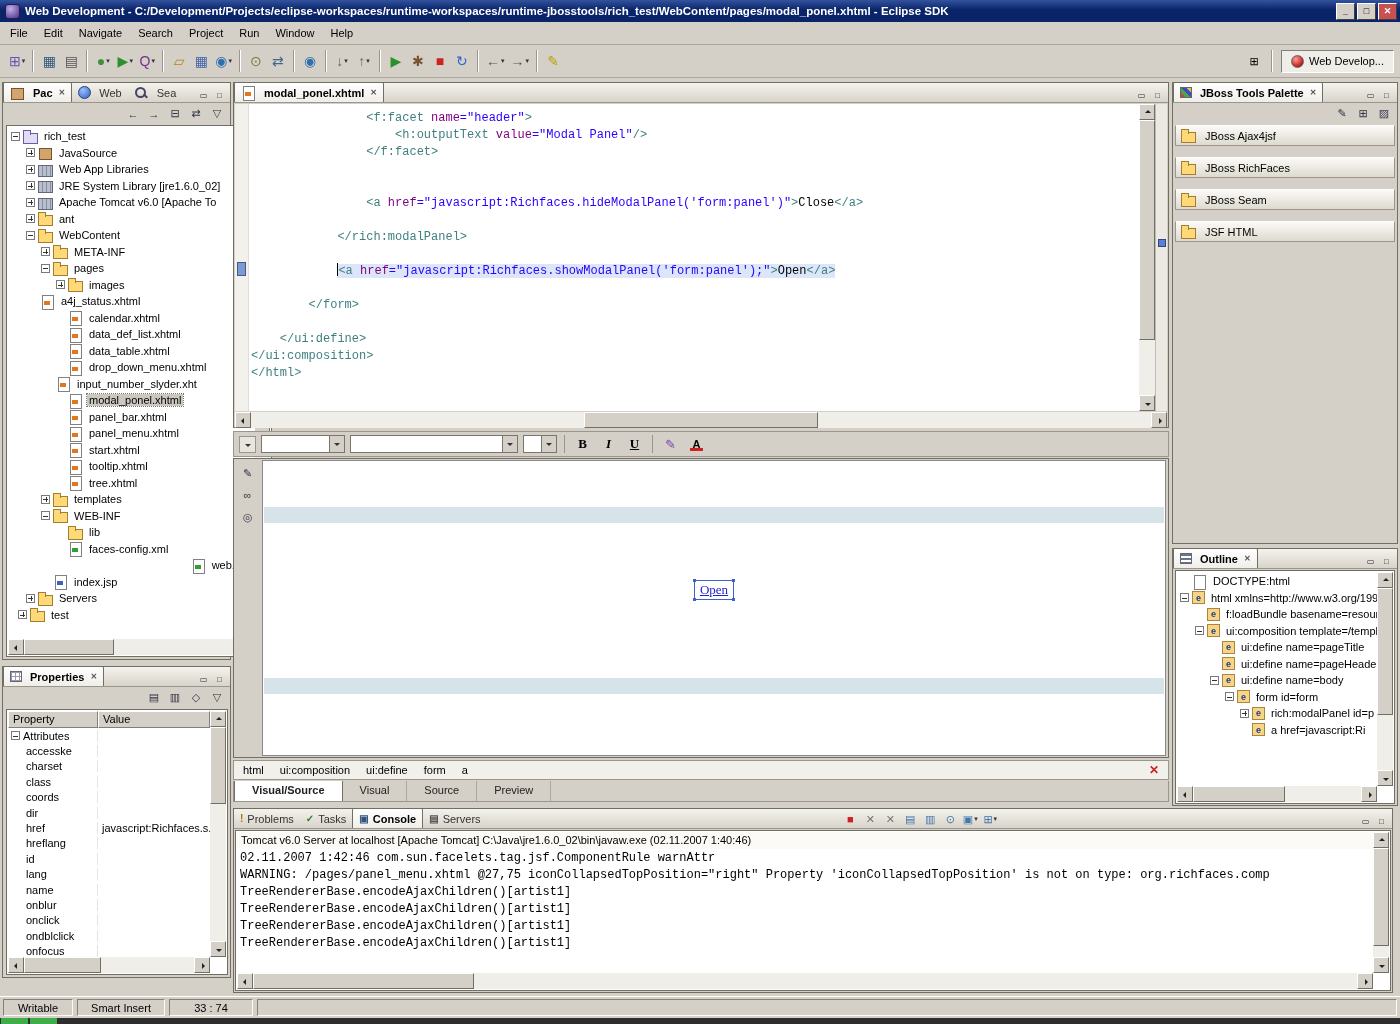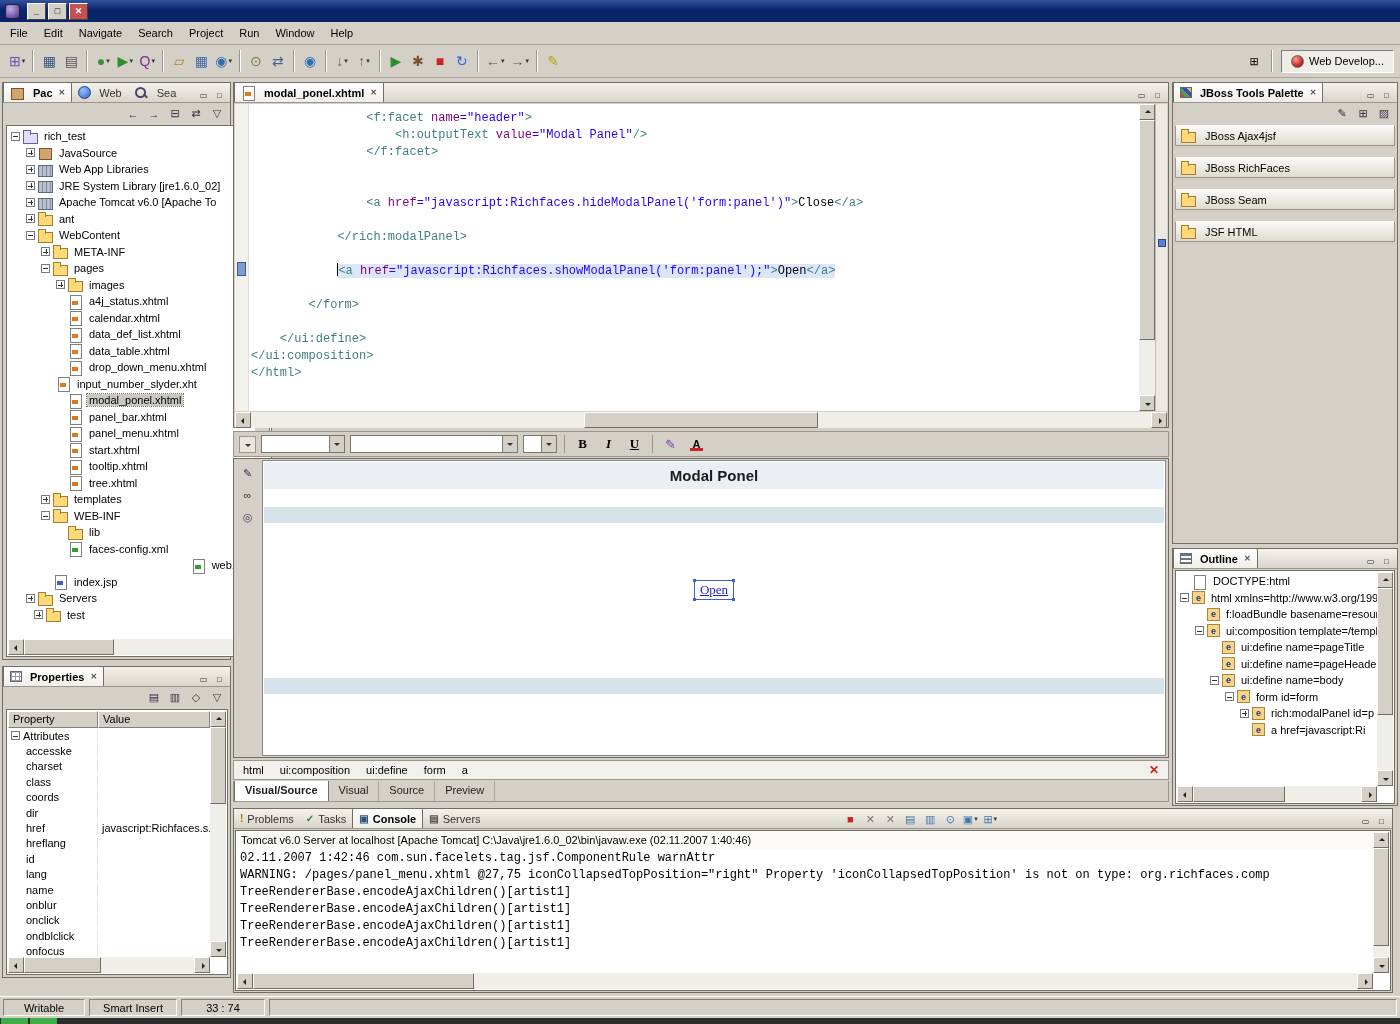--- a/index.html
+++ b/index.html
@@ -144,21 +144,21 @@
 .pv-openwrap{position:absolute;left:0;right:0;top:119px;display:flex;justify-content:center;}
 .sel-box{position:relative;border:1px solid #3a62c8;padding:1px 5px;}
 .h{position:absolute;width:3px;height:3px;background:#3a62c8;}
 .h1{left:-2px;top:-2px;}.h2{right:-2px;top:-2px;}.h3{left:-2px;bottom:-2px;}.h4{right:-2px;bottom:-2px;}
 .pv-link{font-family:"Liberation Serif",serif;font-size:13px;color:#2222cc;text-decoration:underline;}
 
 
 #breadcrumb{left:233px;top:682px;width:936px;height:20px;display:flex;align-items:center;gap:16px;padding:0 9px;background:#f2f0ea;border:1px solid #9a968e;}
 .bc-err{margin-left:auto;color:#cc2222;font-weight:bold;font-size:12px;}
 #btabs{left:233px;top:703px;width:936px;height:21px;display:flex;align-items:stretch;background:#d4d0c8;border:1px solid #9a968e;border-top:none;}
-.btab{padding:3px 10px;border-right:1px solid #aaa79e;color:#222;}
+.btab{padding:3px 17px;border-right:1px solid #aaa79e;color:#222;}
 .btab.active{background:#fff;border-right:1px solid #716f64;border-left:1px solid #716f64;font-weight:bold;}
 
 
 #console{left:233px;top:730px;width:1160px;height:185px;}
 .ctools{margin-left:auto;display:flex;align-items:center;gap:2px;padding-right:4px;}
 .cbody{position:absolute;left:1px;top:21px;right:1px;bottom:1px;background:#fff;border:1px solid #716f64;}
 .cproc{position:absolute;left:1px;top:1px;right:17px;height:17px;padding:2px 4px;background:#fbfaf6;white-space:nowrap;overflow:hidden;}
 .clines{position:absolute;left:1px;top:19px;right:17px;bottom:17px;font-family:"Liberation Mono",monospace;font-size:12px;line-height:17px;padding-left:3px;overflow:hidden;white-space:pre;}
 .cbody .sbv{right:1px;top:1px;bottom:17px;}
 .cbody .sbh{left:1px;right:17px;bottom:1px;}
@@ -170,34 +170,35 @@
 
 
 #palette{left:1172px;top:4px;width:226px;height:462px;}
 .pal-groups{position:absolute;left:2px;top:42px;right:2px;}
 .pal-bar{height:21px;display:flex;align-items:center;gap:5px;padding:0 5px;background:linear-gradient(#fbfaf7,#dedacf);border:1px solid #9a968e;border-top-color:#fff;margin-bottom:11px;}
 
 
 .statusbar{position:absolute;left:0;top:996px;width:1400px;height:22px;background:#d4d0c8;border-top:1px solid #fff;display:flex;align-items:stretch;padding:2px 3px;gap:4px;}
 .sseg{border:1px solid;border-color:#848278 #fbfaf6 #fbfaf6 #848278;display:flex;align-items:center;padding:0 6px;overflow:hidden;white-space:nowrap;}
 .seg-context{width:874px;gap:7px;}
-.seg-w{width:82px;justify-content:center;}
+.seg-w{width:70px;justify-content:center;}
 .seg-i{width:88px;justify-content:center;}
 .seg-p{width:84px;justify-content:center;}
 .seg-fill{flex:1;}
 .sico{width:11px;height:11px;background:#f8d488;border:1px solid #a8863c;min-width:11px;}
 .edge{position:absolute;left:0;top:1018px;width:1400px;height:6px;background:#2d2d2d;}
 .edge .g{position:absolute;top:0;height:6px;width:27px;background:#3fae49;}
 .g1{left:1px;}.g2{left:30px;}
 </style>
 </head>
 <body>
 
 <div class="titlebar">
   <div class="ticon"></div>
+  <div class="ttext">Web Development - C:/Development/Projects/eclipse-workspaces/runtime-workspaces/runtime-jbosstools/rich_test/WebContent/pages/modal_ponel.xhtml - Eclipse SDK</div>
   <div class="wbtn">_</div>
   <div class="wbtn">□</div>
   <div class="wbtn close">✕</div>
 </div>
 
 <div class="menubar">
     <div class="menu-item">File</div>
     <div class="menu-item">Edit</div>
     <div class="menu-item">Navigate</div>
     <div class="menu-item">Search</div>
@@ -387,21 +388,21 @@
           <div class="trow" style="padding-left: 33px;">
             <div class="exp minus"></div>
             <div class="tico folder"></div>
             <span class="tlabel">pages</span>
           </div>
           <div class="trow" style="padding-left: 48px;">
             <div class="exp plus"></div>
             <div class="tico folder"></div>
             <span class="tlabel">images</span>
           </div>
-          <div class="trow" style="padding-left: 48px;">
+          <div class="trow" style="padding-left: 20px;">
             <div class="exp none"></div>
             <div class="tico xhtml"></div>
             <span class="tlabel">a4j_status.xhtml</span>
           </div>
           <div class="trow" style="padding-left: 48px;">
             <div class="exp none"></div>
             <div class="tico xhtml"></div>
             <span class="tlabel">calendar.xhtml</span>
           </div>
           <div class="trow" style="padding-left: 48px;">
@@ -482,21 +483,21 @@
           <div class="trow" style="padding-left: 33px;">
             <div class="exp none"></div>
             <div class="tico jsp"></div>
             <span class="tlabel">index.jsp</span>
           </div>
           <div class="trow" style="padding-left: 18px;">
             <div class="exp plus"></div>
             <div class="tico folder"></div>
             <span class="tlabel">Servers</span>
           </div>
-          <div class="trow" style="padding-left: 26px;">
+          <div class="trow" style="padding-left: 10px;">
             <div class="exp plus"></div>
             <div class="tico folder"></div>
             <span class="tlabel">test</span>
           </div>
         </div>
       <div class="sbv">
           <div class="sba up"></div>
           <div class="sbtrack">
             <div class="sbthumb" style="top: 0%; height: 62%;"></div>
           </div>
@@ -723,21 +724,20 @@
           <span style="color: rgb(51, 51, 68);">✎</span>
         </div>
         <div class="vt-icon">
           <span style="color: rgb(51, 51, 68);">∞</span>
         </div>
         <div class="vt-icon">
           <span style="color: rgb(51, 51, 68);">◎</span>
         </div>
       </div>
     <div class="pv-page">
-      <div class="pv-header">Modal Ponel</div>
       <div class="pv-stripe s1"></div>
       <div class="pv-openwrap">
         <span class="sel-box">
           <span class="pv-link">Open</span>
           <i class="h h1"></i><i class="h h2"></i>
           <i class="h h3"></i><i class="h h4"></i>
         </span>
       </div>
       <div class="pv-stripe s2"></div>
     </div>

